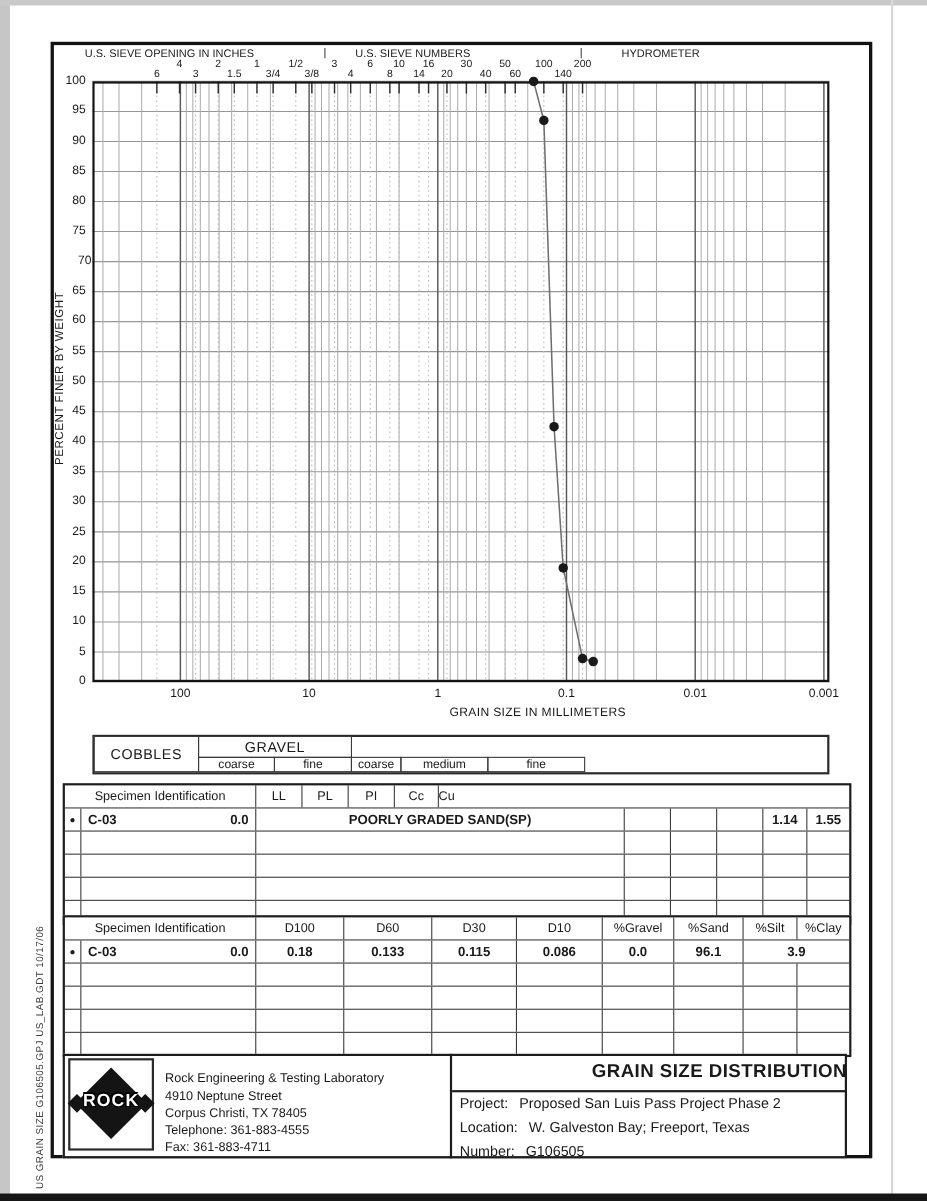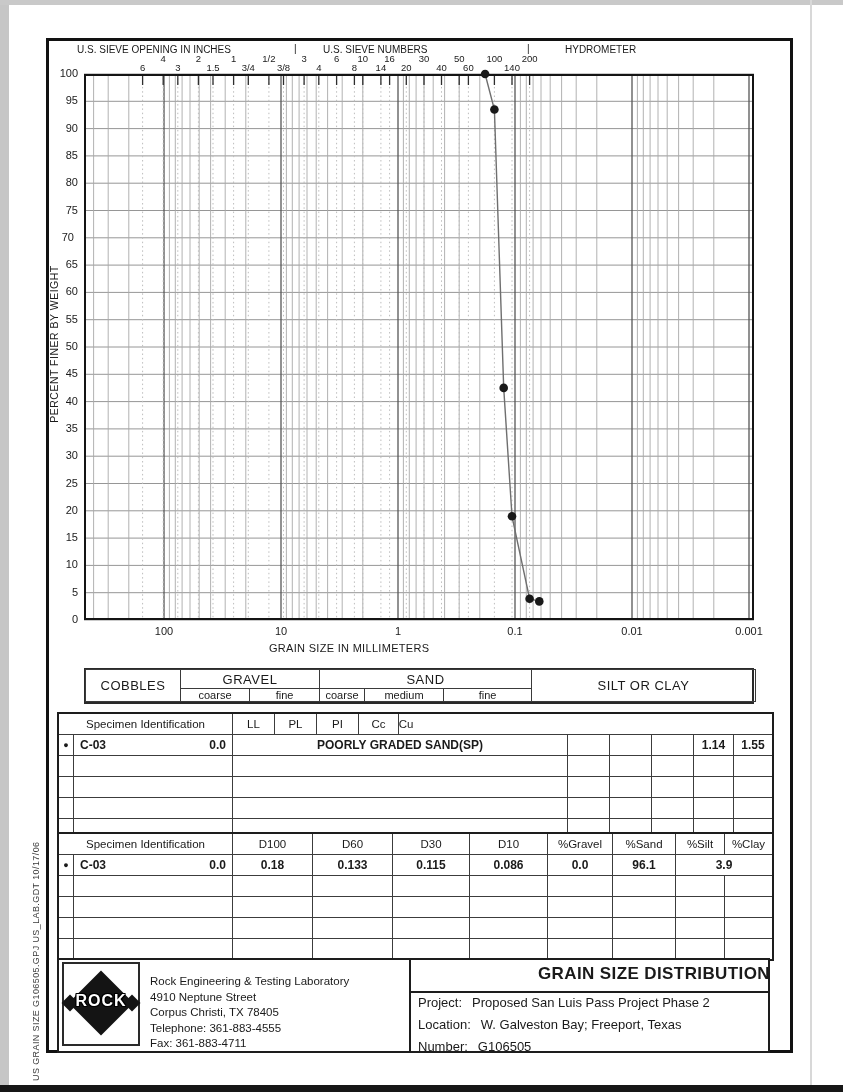--- a/index.html
+++ b/index.html
@@ -14,21 +14,21 @@
   
   .frame{left:46px;top:38px;width:747px;height:1015px;border:3px solid #121212;box-sizing:border-box;}
   
   .hdr-label{top:44px;height:12px;font-size:10px;white-space:nowrap;}
   .hdr-pipe{top:43px;font-size:10px;}
   .sieve-label{height:10px;font-size:9.5px;text-align:center;white-space:nowrap;width:44px;}
   
   .ytick{width:26px;text-align:right;font-size:11px;height:13px;}
   .xtick{width:50px;text-align:center;font-size:11px;height:13px;}
   .ylabel{width:300px;text-align:center;font-size:10.5px;letter-spacing:.5px;transform:rotate(-90deg);}
-  .xlabel{width:300px;text-align:left;font-size:11px;letter-spacing:.3px;}
+  .xlabel{width:300px;text-align:right;font-size:11px;letter-spacing:.3px;}
   
   .band{left:84px;top:668px;width:670px;height:36px;border:2px solid #2a2a2a;box-sizing:border-box;
         display:grid;grid-template-columns:95px 69px 70px 45px 79px 88px 224px;grid-template-rows:19px 13px;background:#fff;}
   .bcell{border:1px solid #3a3a3a;margin:-1px 0 0 -1px;display:flex;align-items:center;justify-content:center;}
   .b-main{font-size:13px;letter-spacing:.5px;}
   .b-sub{font-size:11px;}
   
   .tbl{position:absolute;background:#fff;border:2px solid #1d1d1d;}
   .tbl-row{display:flex;border-top:1px solid #3c3c3c;}
   .tbl-row:first-child{border-top:none;}
@@ -234,21 +234,21 @@
       <circle cx="455.3" cy="527.4" r="4.3" fill="#191919"></circle>
     </svg>
 
   <div id="yticks">
       <div class="abs ytick" style="left:52px;top:67.0px;">100</div>
       <div class="abs ytick" style="left:52px;top:94.3px;">95</div>
       <div class="abs ytick" style="left:52px;top:121.6px;">90</div>
       <div class="abs ytick" style="left:52px;top:148.9px;">85</div>
       <div class="abs ytick" style="left:52px;top:176.2px;">80</div>
       <div class="abs ytick" style="left:52px;top:203.5px;">75</div>
-      <div class="abs ytick" style="left:48px;top:230.8px;">70</div>
+      <div class="abs ytick" style="left:64px;top:230.8px;text-align:center;">70</div>
       <div class="abs ytick" style="left:52px;top:258.1px;">65</div>
       <div class="abs ytick" style="left:52px;top:285.4px;">60</div>
       <div class="abs ytick" style="left:52px;top:312.7px;">55</div>
       <div class="abs ytick" style="left:52px;top:340.0px;">50</div>
       <div class="abs ytick" style="left:52px;top:367.3px;">45</div>
       <div class="abs ytick" style="left:52px;top:394.6px;">40</div>
       <div class="abs ytick" style="left:52px;top:421.9px;">35</div>
       <div class="abs ytick" style="left:52px;top:449.2px;">30</div>
       <div class="abs ytick" style="left:52px;top:476.5px;">25</div>
       <div class="abs ytick" style="left:52px;top:503.8px;">20</div>
@@ -265,22 +265,20 @@
       <div class="abs xtick" style="left:607.0px;top:625px;">0.01</div>
       <div class="abs xtick" style="left:724.0px;top:625px;">0.001</div>
     </div>
 
   <div class="abs ylabel" style="left:-96px;top:338px;">PERCENT FINER BY WEIGHT</div>
   <div class="abs xlabel" style="left:269px;top:642px;">GRAIN SIZE IN MILLIMETERS</div>
 
   <div class="abs band">
     <div class="bcell b-main" style="grid-row:1/3;grid-column:1;">COBBLES</div>
     <div class="bcell b-main" style="grid-row:1;grid-column:2/4;">GRAVEL</div>
-    <div class="bcell b-main" style="grid-row:1;grid-column:4/7;">SAND</div>
-    <div class="bcell b-main" style="grid-row:1/3;grid-column:7;">SILT OR CLAY</div>
     <div class="bcell b-sub" style="grid-row:2;grid-column:2;">coarse</div>
     <div class="bcell b-sub" style="grid-row:2;grid-column:3;">fine</div>
     <div class="bcell b-sub" style="grid-row:2;grid-column:4;">coarse</div>
     <div class="bcell b-sub" style="grid-row:2;grid-column:5;">medium</div>
     <div class="bcell b-sub" style="grid-row:2;grid-column:6;">fine</div>
   </div>
 
   <div id="tables">
       <div class="tbl" style="left:57px;top:712px;">
         <div class="tbl-row">

